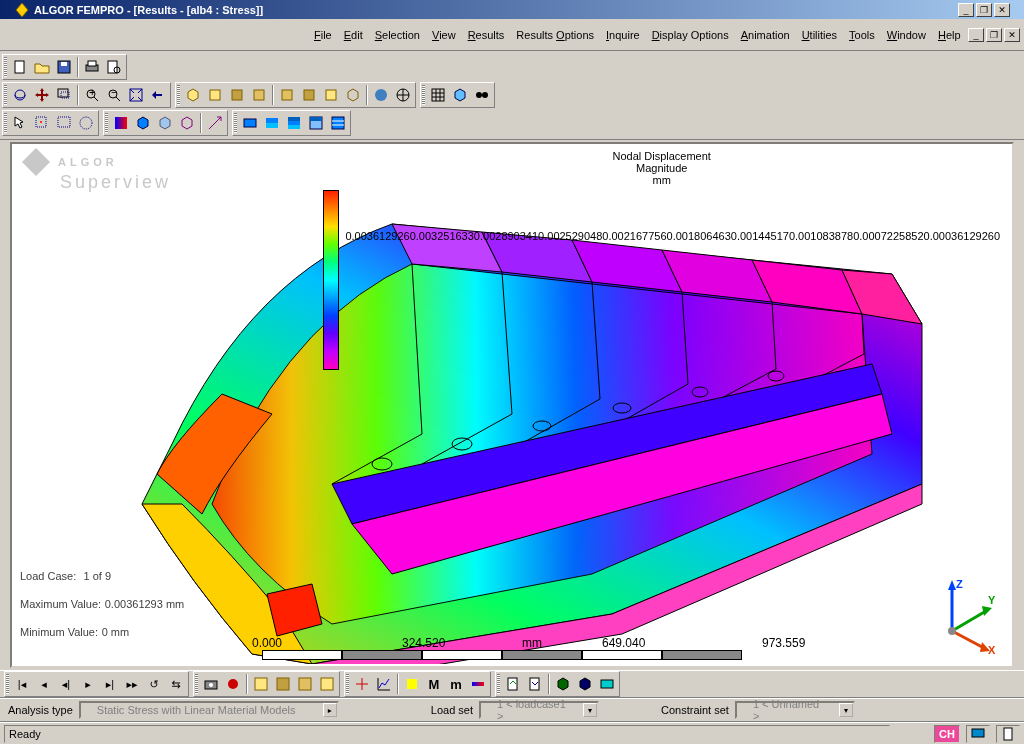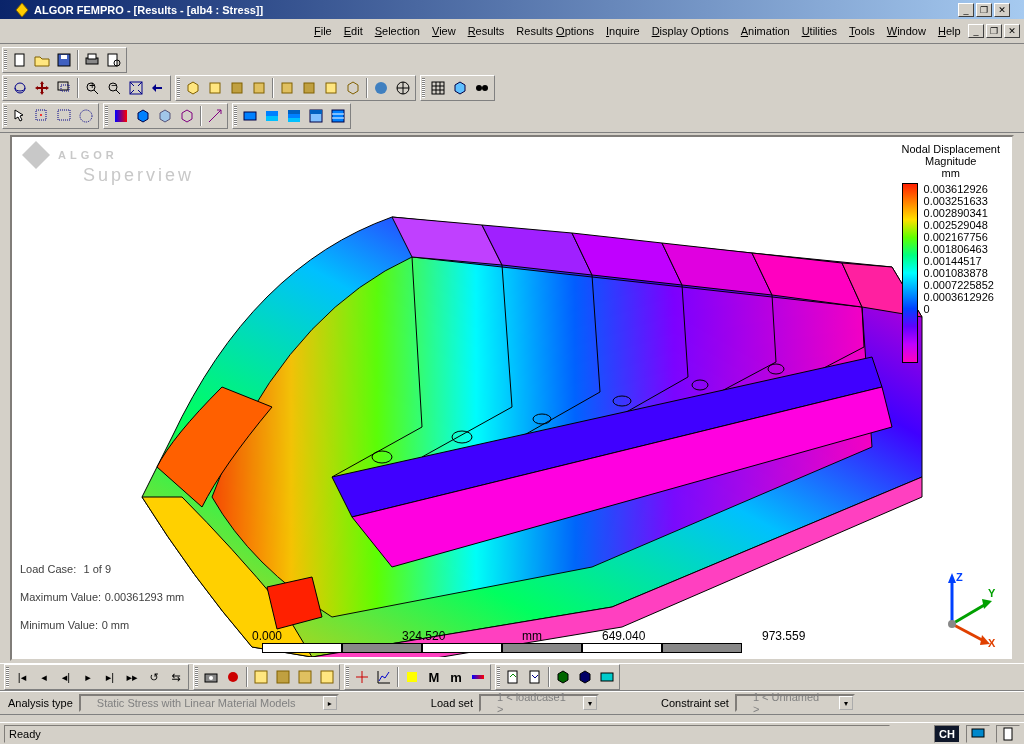--- a/index.html
+++ b/index.html
@@ -2,40 +2,40 @@
 <html><head>
 <meta charset="utf-8">
 <style>
 * { box-sizing: border-box; margin: 0; padding: 0; font-family: "Tahoma", "MS Sans Serif", sans-serif; font-size: 11px; }
 body { background: #d4d0c8; width: 1024px; height: 744px; overflow: hidden; }
 .titlebar { background: linear-gradient(to right, #0a246a, #a6caf0); color: #fff; height: 19px; display: flex; align-items: center; padding: 0 14px; }
 .titlebar .app-icon { width: 16px; height: 16px; margin-right: 4px; }
 .titlebar .title { flex: 1; font-weight: bold; }
 .titlebar .winbtns { display: flex; gap: 2px; margin-left:auto; }
 .winbtn { width: 16px; height: 14px; background: #d4d0c8; border: 1px solid; border-color: #fff #404040 #404040 #fff; display:flex; align-items:center; justify-content:center; font-size:9px; color:#000; }
-.menubar { background: #d4d0c8; height: 25px; display: flex; align-items: center; padding: 0 4px; border-bottom: 1px solid #808080; position: relative; }
+.menubar { background: #d4d0c8; height: 32px; display: flex; align-items: center; padding: 0 4px; border-bottom: 1px solid #808080; position: relative; }
 .menubar .m { padding: 2px 6px; cursor: default; }
 .menubar .m u { text-decoration: underline; }
 .menubar .mdiwinbtns { margin-left: auto; display:flex; gap:2px; }
 .toolbar-area { background: #d4d0c8; padding: 2px; border-bottom: 1px solid #808080; }
 .toolbar-row { display: flex; align-items: center; gap: 4px; padding: 1px 0; }
 .tb-group { display: flex; align-items: center; border: 1px solid; border-color: #fff #808080 #808080 #fff; background:#d4d0c8; padding: 1px; height: 26px; position: relative; }
 .tb-group::before { content:""; width:3px; height:20px; background: repeating-linear-gradient(to bottom, #808080 0 1px, #fff 1px 2px); margin-right:2px;}
 .tb-btn { width: 22px; height: 22px; display:flex; align-items:center; justify-content:center; border:1px solid transparent; cursor:default;}
 .tb-sep { width:1px; height:20px; border-left:1px solid #808080; border-right:1px solid #fff; margin:0 2px; }
 .viewport { position: relative; left: 10px; top: 2px; width: 1004px; height: 526px; background: #fff; border: 2px inset #d4d0c8; overflow: hidden;}
 .viewport .watermark { position: absolute; left: 8px; top: 2px; color: #c8c8c8; font-family: Arial, sans-serif; }
 .viewport .watermark .a { font-size: 34px; font-weight: bold; letter-spacing: 4px; display:flex; align-items:center; gap:6px;}
-.viewport .watermark .b { font-size: 18px; letter-spacing: 3px; margin-left: 63px; margin-top:-6px;}
+.viewport .watermark .b { font-size: 18px; letter-spacing: 3px; margin-left: 40px; margin-top:-6px;}
 .status-text { position:absolute; font-size:13px; color:#404040; }
 .legend { position: absolute; right: 12px; top: 6px; font-size: 11px; text-align: center; }
 .legend .lt { margin-bottom: 4px; }
 .legend-body { display:flex; gap:6px; }
 .legend-bar { width: 16px; height: 180px; border:1px solid #000; position: relative; }
-.legend-ticks { display:flex; flex-direction:column; justify-content:flex-start; height:182px; text-align:left;}
+.legend-ticks { display:flex; flex-direction:row; justify-content:flex-start; height:182px; text-align:left;margin-top:40px;}
 .scalebar { position:absolute; bottom: 6px; left: 250px; display:flex; align-items:flex-end; font-size:10px;}
 .scaleseg { height:10px; border:1px solid #000; }
 .scalebar .lbl { position:absolute; top:-14px; font-size:12px;}
 .triad { position:absolute; right:10px; bottom:10px; width:80px; height:80px;}
 .anim-bar { background:#d4d0c8; padding:2px 4px; border-top:1px solid #fff; border-bottom: 1px solid #808080; display:flex; align-items:center; gap:4px; height:28px;}
 .option-bar { background:#d4d0c8; padding:3px 8px; display:flex; align-items:center; gap:6px; border-top:1px solid #fff; border-bottom:1px solid #808080; height:24px;}
 .option-bar label { font-size:11px; }
 .combo { display:inline-flex; align-items:center; border:2px inset #d4d0c8; background:#d4d0c8; height:18px; }
 .combo span { padding:0 16px; color:#808080;}
 .combo .arr { width:14px; height:14px; background:#d4d0c8; border:1px outset #fff; display:flex; align-items:center; justify-content:center; font-size:8px;}
@@ -577,20 +577,20 @@
   <div style="width:50px"></div>
   <label>Constraint set</label>
   <div class="combo" style="width:120px;">
     <span style="flex:1">1 &lt; Unnamed &gt;</span>
       <div class="arr">▾</div>
   </div>
 </div>
 
 <div class="statusbar">
   <div class="pane" style="flex:1">Ready</div>
-  <div class="pane" style="background:#0f172a;color:#fff;font-weight:bold;margin-left:38px;">CH</div>
+  <div class="pane" style="background:#ec4899;color:#fff;font-weight:bold;margin-left:38px;">CH</div>
   <div class="pane"><svg width="14" height="14">
         <rect x="1" y="2" width="12" height="8" fill="#08c" stroke="#000"></rect>
       </svg></div>
   <div class="pane"><svg width="14" height="14">
         <rect x="3" y="1" width="8" height="12" fill="#fff" stroke="#000"></rect>
       </svg></div>
 </div>
 
 </body></html>

